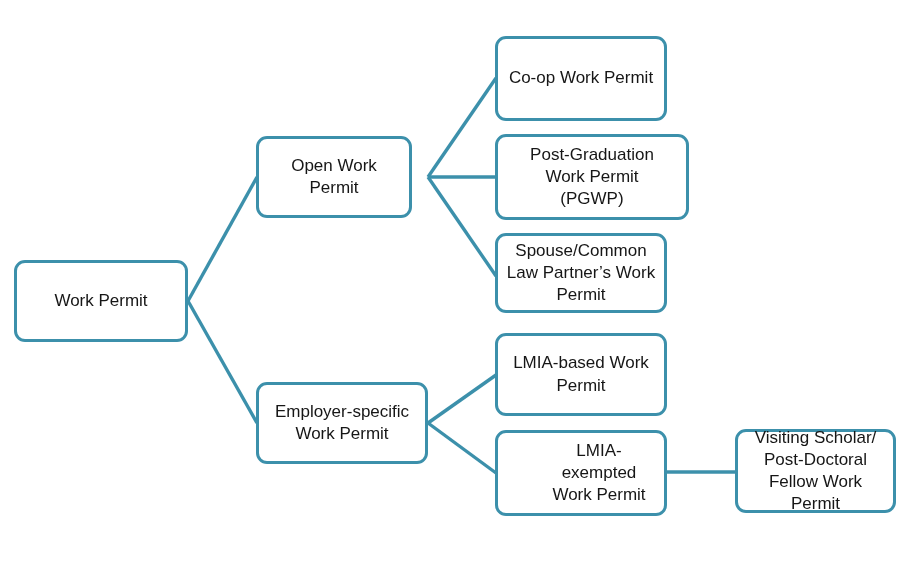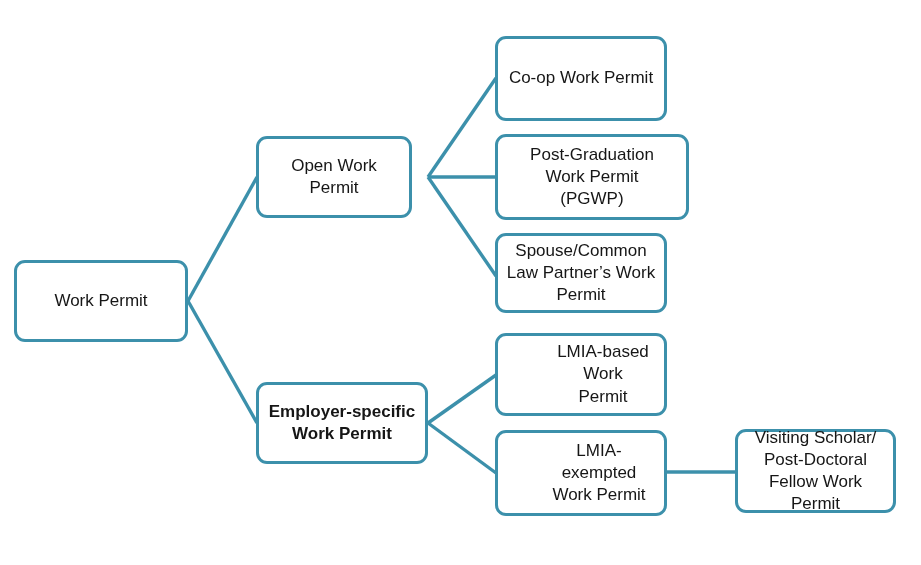--- a/index.html
+++ b/index.html
@@ -42,26 +42,26 @@
   }
   .node-label {
     display: block;
     padding: 0 8px;
     white-space: pre-line;
   }
   
   #node-root        { left: 14px;  top: 260px; width: 174px; height: 82px; }
   
   #node-open        { left: 256px; top: 136px; width: 156px; height: 82px; }
-  #node-employer    { left: 256px; top: 382px; width: 172px; height: 82px; font-weight: bold; }
+  #node-employer    { left: 256px; top: 382px; width: 172px; height: 82px; }
   
   #node-coop        { left: 495px; top: 36px;  width: 172px; height: 85px; }
   #node-pgwp        { left: 495px; top: 134px; width: 194px; height: 86px; }
   #node-spouse      { left: 495px; top: 233px; width: 172px; height: 80px; }
-  #node-lmia-based  { left: 495px; top: 333px; width: 172px; height: 83px; padding-left: 44px; }
+  #node-lmia-based  { left: 495px; top: 333px; width: 172px; height: 83px; }
   #node-lmia-exempt { left: 495px; top: 430px; width: 172px; height: 86px; padding-left: 36px; }
   
   #node-visiting    { left: 735px; top: 429px; width: 161px; height: 84px; }
 </style>
 </head>
 <body>
 
 <div id="diagram-canvas">
 
   <svg id="connector-layer" viewBox="0 0 921 565" width="921" height="565" xmlns="http://www.w3.org/2000/svg">

